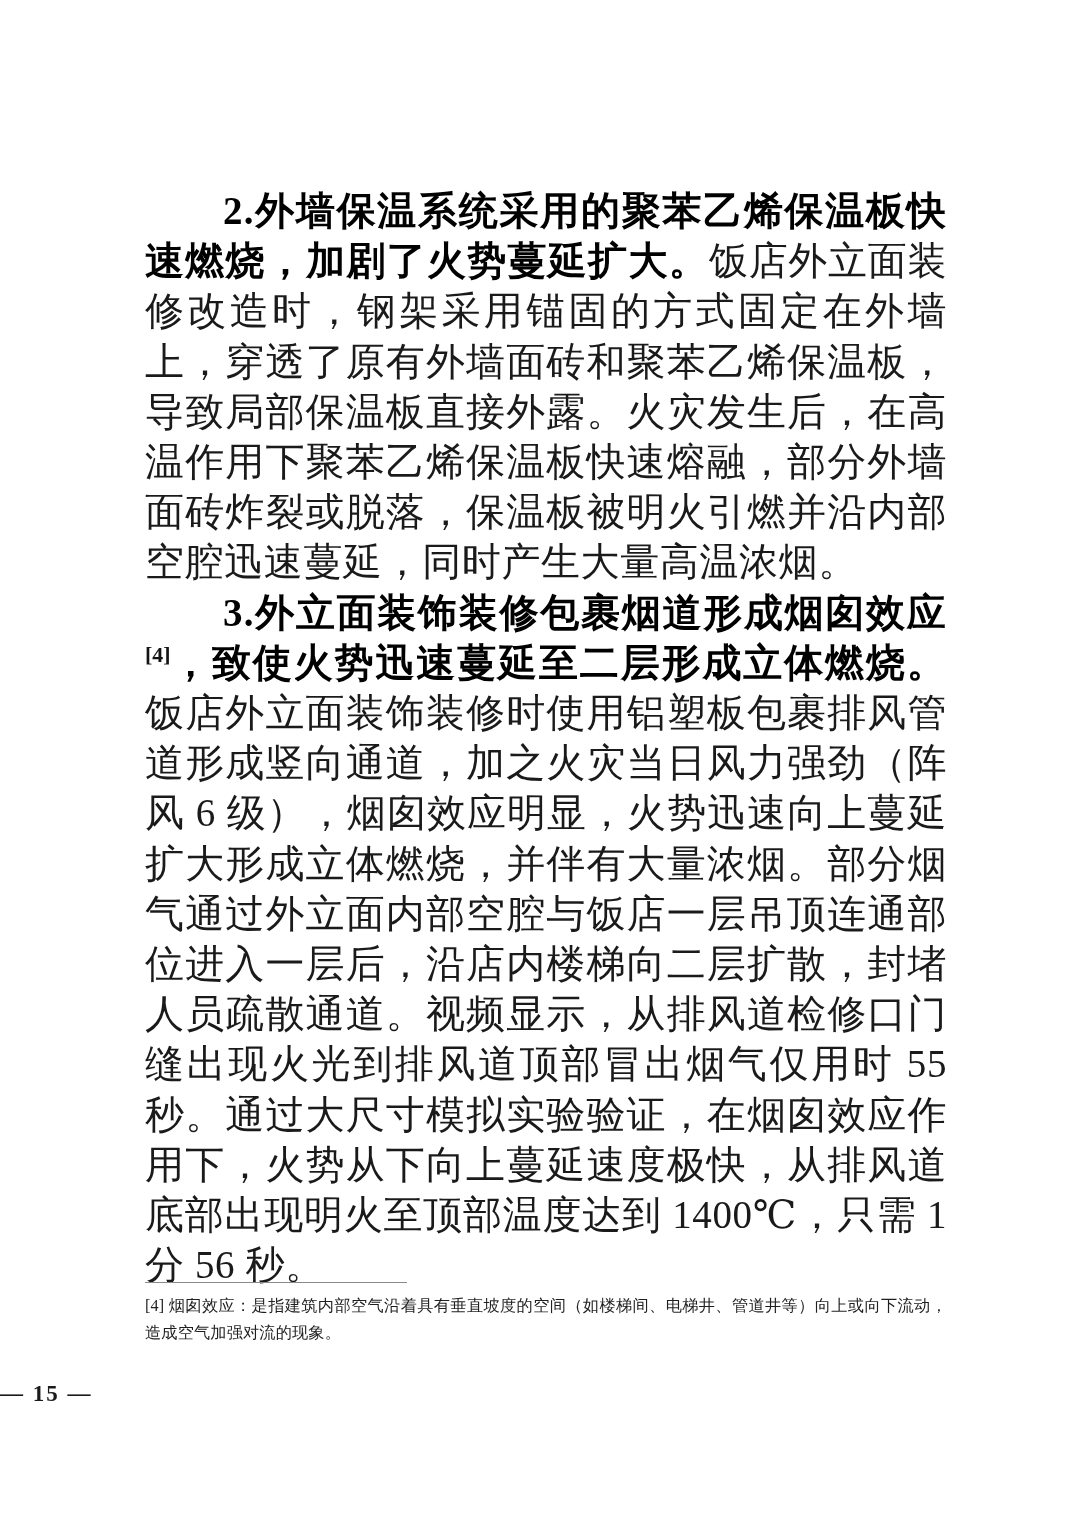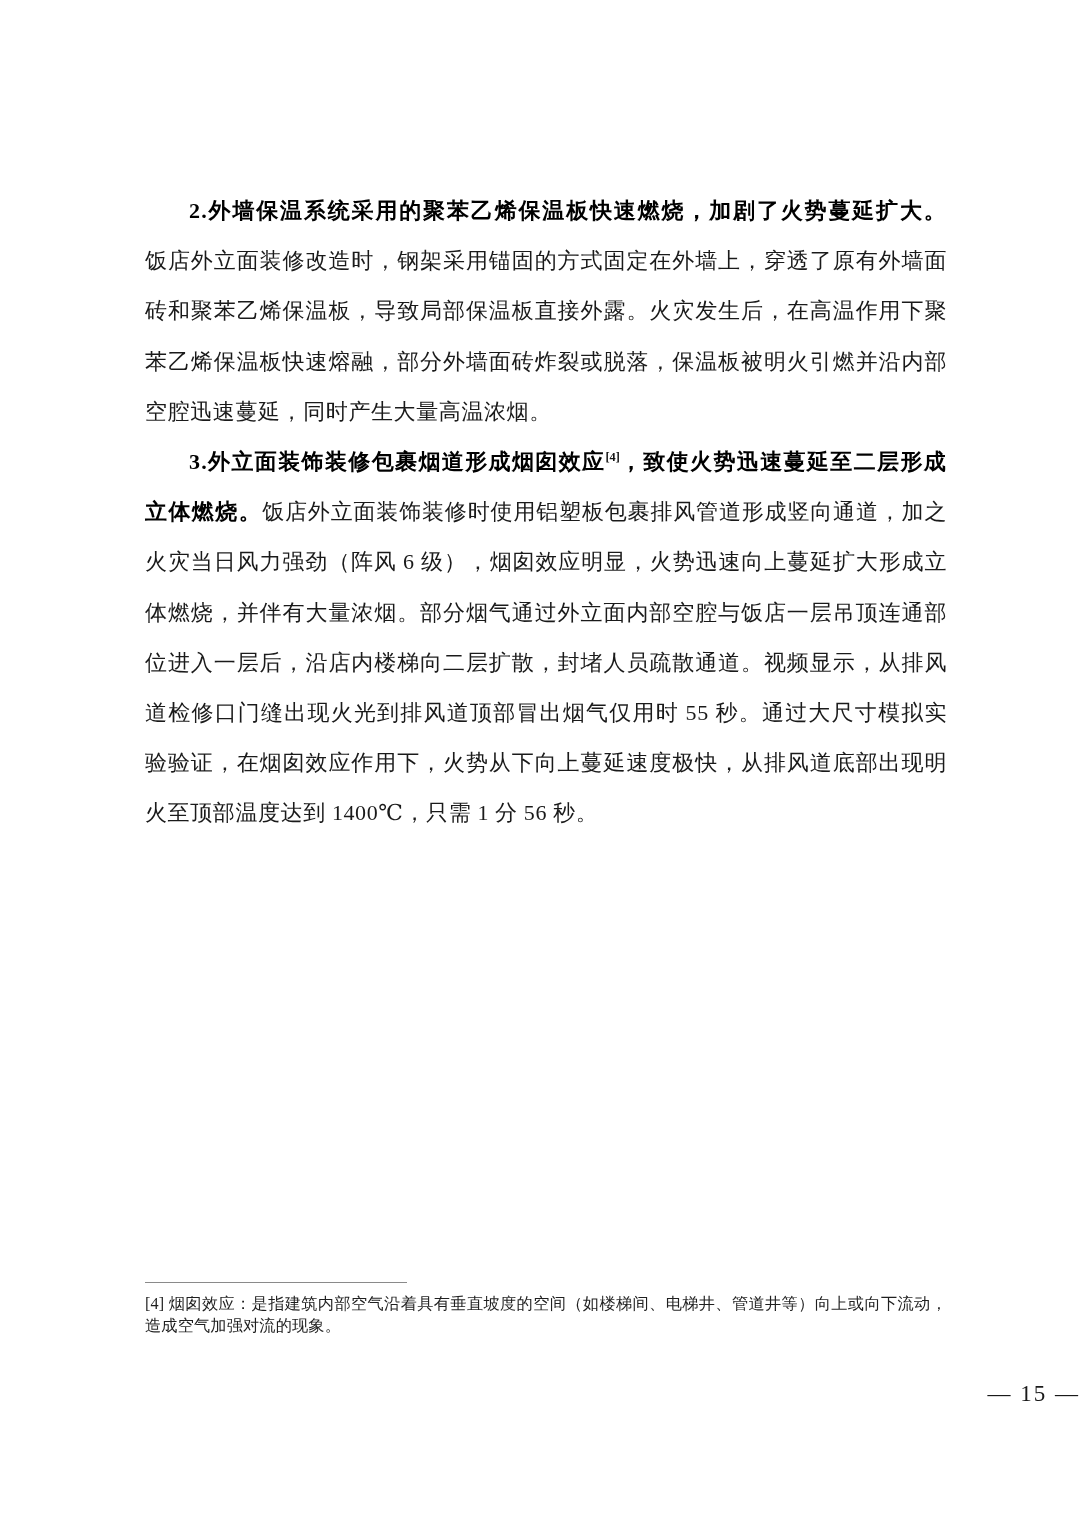--- a/index.html
+++ b/index.html
@@ -24,21 +24,21 @@
     position: absolute;
     left: 145px;
     top: 186px;
     width: 802px;
   }
   .para {
     margin: 0 0 0 0;
     text-align: justify;
     text-justify: inter-ideograph;
     text-indent: 2em;
-    font-size: 22px;
+    font-size: 39px;
     line-height: 50.2px;
     letter-spacing: 0.6px;
     color: #141414;
     font-family: "Liberation Serif", "DejaVu Serif", serif;
     word-break: break-all;
   }
   .para + .para {
     margin-top: 0px;
   }
   .lead {
@@ -70,39 +70,40 @@
     width: 802px;
   }
   #footnote-rule {
     width: 262px;
     height: 0;
     border-top: 1.3px solid #8a8a8a;
     margin: 0 0 10px 0;
   }
   .footnote {
     font-size: 16.2px;
-    line-height: 22px;
+    line-height: 27px;
     color: #1f1f1f;
     text-align: justify;
     text-justify: inter-ideograph;
     letter-spacing: 0.15px;
     font-family: "Liberation Serif", "DejaVu Serif", serif;
     word-break: break-all;
     margin: 0;
   }
   #page-number {
     position: absolute;
     left: 0;
     top: 1381px;
     width: 1080px;
-    text-align: right;
+    text-align: left;
     font-size: 23px;
     letter-spacing: 2px;
     color: #1a1a1a;
     font-family: "Liberation Serif", "DejaVu Serif", serif;
+    font-weight: bold;
   }
 </style>
 </head>
 <body>
 
 <div id="page">
 
   <div id="content">
 
     <p class="para"><span class="lead num">2.</span><span class="lead">外墙保温系统采用的聚苯乙烯保温板快速燃烧，加剧了火势蔓延扩大。</span><span class="body-run">饭店外立面装修改造时，钢架采用锚固的方式固定在外墙上，穿透了原有外墙面砖和聚苯乙烯保温板，导致局部保温板直接外露。火灾发生后，在高温作用下聚苯乙烯保温板快速熔融，部分外墙面砖炸裂或脱落，保温板被明火引燃并沿内部空腔迅速蔓延，同时产生大量高温浓烟。</span></p>

